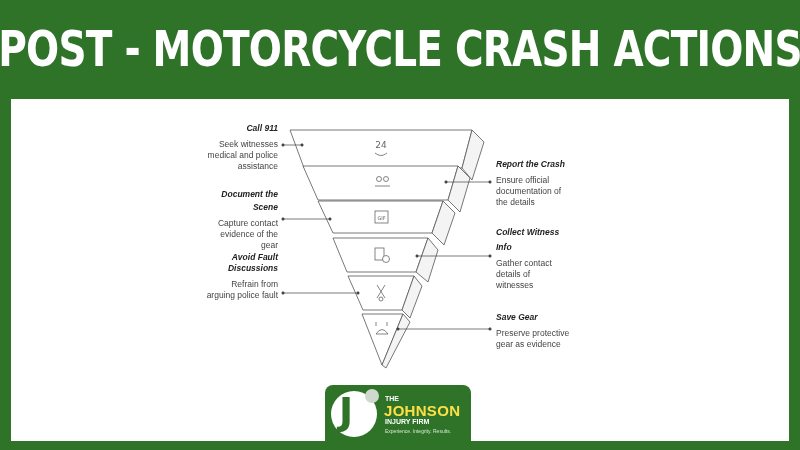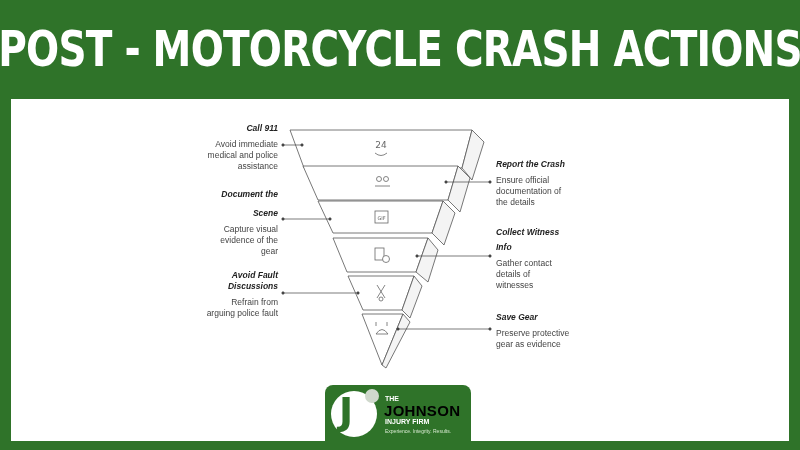--- a/index.html
+++ b/index.html
@@ -9,21 +9,21 @@
   .panel { position:absolute; left:11px; top:99px; width:778px; height:342px; background:#ffffff; }
   .funnel { position:absolute; left:0; top:0; }
   .lbl { position:absolute; font-size:8.5px; line-height:11px; color:#444; }
   .lbl .h { font-weight:bold; color:#222; margin-bottom:5px; display:block;font-style:italic; }
   .lbl.left { text-align:right; }
   .logo { position:absolute; left:325px; top:385px; width:146px; height:56px; background:#2f7329; border-radius:8px 8px 0 0; }
   .logo .circle { position:absolute; left:6px; top:6px; width:46px; height:46px; border-radius:50%; background:#ffffff; }
   .logo .circle .accent { position:absolute; right:-2px; top:-2px; width:14px; height:14px; border-radius:50%; background:#cfd8cc; }
   .logo .jglyph { position:absolute; left:14px; top:4px; font-size:38px; font-weight:bold; color:#2f7329; font-family:"DejaVu Sans", sans-serif; }
   .logo .t1 { position:absolute; left:60px; top:10px; color:#fff; font-size:7px; font-weight:bold; }
-  .logo .t2 { position:absolute; left:59px; top:17px; color:#000000; font-size:15px; font-weight:bold; letter-spacing:0.3px; }
+  .logo .t2 { position:absolute; left:59px; top:17px; color:#fde047; font-size:15px; font-weight:bold; letter-spacing:0.3px; }
   .logo .t3 { position:absolute; left:60px; top:33px; color:#fff; font-size:7px; font-weight:bold; }
   .logo .t4 { position:absolute; left:60px; top:43px; color:#d6e8cf; font-size:5px; }
 </style>
 </head>
 <body>
 
 <div class="title">
   <span>POST - MOTORCYCLE CRASH ACTIONS</span>
 </div>
 
@@ -105,32 +105,32 @@
       <circle cx="283" cy="293" r="1.2" fill="#444"></circle>
       <circle cx="358" cy="293" r="1.2" fill="#444"></circle>
     <line x1="398" y1="329" x2="490" y2="329"></line>
       <circle cx="398" cy="329" r="1.2" fill="#444"></circle>
       <circle cx="490" cy="329" r="1.2" fill="#444"></circle>
   </g>
 </svg>
 
 <div class="lbl left" style="left:180px; top:123px; width:98px;">
   <span class="h">Call 911</span>
-  <div>Avoid immediate</div>
+  <div>Seek witnesses</div>
   <div>medical and police</div>
   <div>assistance</div>
 </div>
 <div class="lbl left" style="left:180px; top:189px; width:98px;">
-  <div class="h" style="margin-bottom:8px">Document the</div>
+  <div class="h" style="margin-bottom:2px">Document the</div>
   <span class="h">Scene</span>
-  <div>Capture visual</div>
+  <div>Capture contact</div>
   <div>evidence of the</div>
   <div>gear</div>
 </div>
-<div class="lbl left" style="left:180px; top:270px; width:98px;">
+<div class="lbl left" style="left:180px; top:252px; width:98px;">
   <div class="h" style="margin-bottom:0">Avoid Fault</div>
   <span class="h">Discussions</span>
   <div>Refrain from</div>
   <div>arguing police fault</div>
 </div>
 
 <div class="lbl" style="left:496px; top:159px; width:110px;">
   <span class="h">Report the Crash</span>
   <div>Ensure official</div>
   <div>documentation of</div>

